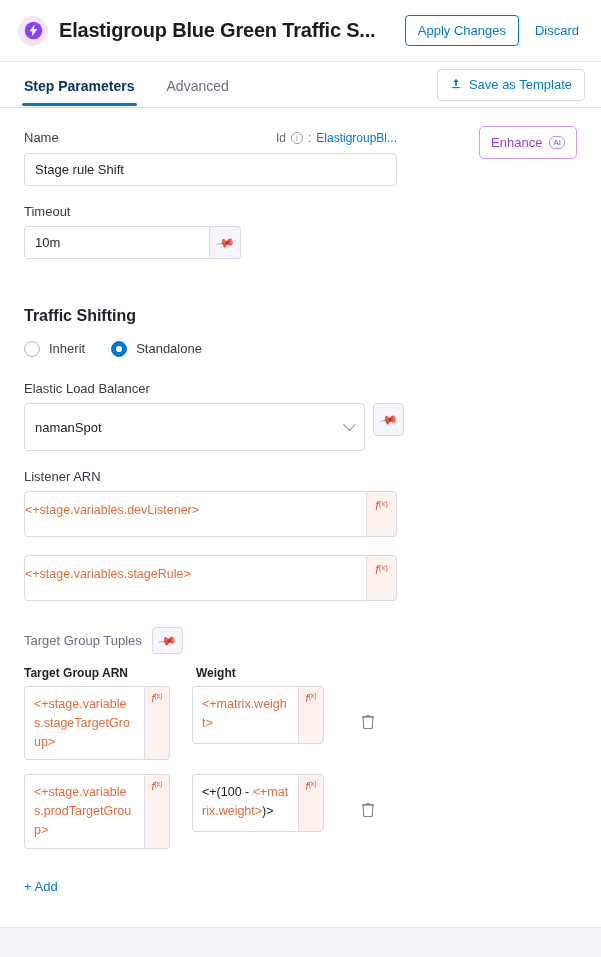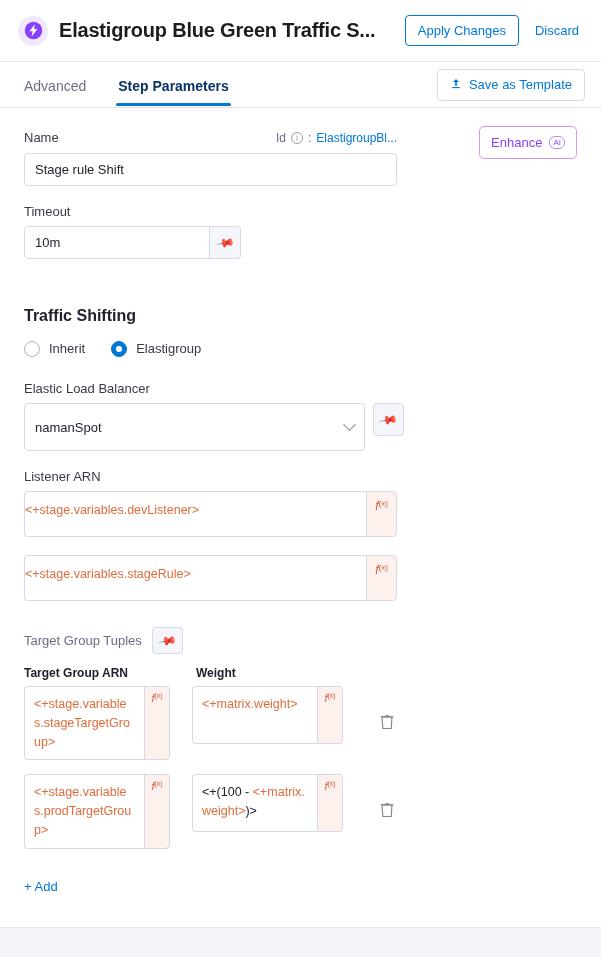--- a/index.html
+++ b/index.html
@@ -178,21 +178,21 @@
   .col-weight { width: 155px; }
   .col-head { font-size: 12px; color: #22222e; font-weight: bold; margin-bottom: 6px; }
 
   .tuple-row { display: flex; align-items: flex-start; gap: 22px; margin-bottom: 14px; }
   .small-expr-wrap { display: flex; align-items: stretch; }
   .small-expr {
     width: 120px; min-height: 68px; border: 1px solid #d7d9e5; border-right: none;
     border-radius: 4px 0 0 4px; padding: 8px 9px; font-size: 12.5px;
     color: #e06c3b; background: #fff; word-break: break-all; line-height: 1.5;
   }
-  .small-expr.weight { width: 125px; min-height: 58px; }
+  .small-expr.weight { width: 106px; min-height: 58px; }
   .small-fx {
     width: 26px; border: 1px solid #d7d9e5; border-radius: 0 4px 4px 0;
     background: #fdf1ee; color: #d9593d; display: flex; align-items: flex-start;
     justify-content: center; padding-top: 5px; font-size: 11px; font-style: italic;
     cursor: pointer;
   }
   .small-fx sub { font-size: 7px; font-style: normal; }
   .trash {
     margin-left: 12px; margin-top: 24px; width: 20px; height: 22px;
     cursor: pointer; opacity: .75;
@@ -219,22 +219,22 @@
           <circle cx="12" cy="12" r="11" fill="#8a3ffc"></circle>
           <path d="M13.5 4 L7 13 h4 l-1.5 7 L17 10 h-4.2z" fill="#ffffff"></path>
         </svg>
     </span>
     <div class="hdr-title">Elastigroup Blue Green Traffic S...</div>
     <button class="btn-apply">Apply Changes</button>
     <button class="btn-discard">Discard</button>
   </div>
 
   <div class="tabbar">
+    <div class="tab active">Step Parameters</div>
     <div class="tab">Advanced</div>
-    <div class="tab active">Step Parameters</div>
     <button class="save-template">
       <span>
         <svg width="12" height="13" viewBox="0 0 16 16">
             <path d="M8 2 L12 6 H9.2 V11 H6.8 V6 H4 Z" fill="#0278d5"></path>
             <rect x="3" y="12.6" width="10" height="1.6" fill="#0278d5"></rect>
           </svg>
       </span>
       <span>Save as Template</span>
     </button>
   </div>
@@ -275,21 +275,21 @@
       
       <div class="section-title">Traffic Shifting</div>
 
       <div class="radio-row">
         <div class="radio-item">
           <span class="radio"></span>
           <span>Inherit</span>
         </div>
         <div class="radio-item">
           <span class="radio checked"></span>
-          <span>Elastigroup</span>
+          <span>Standalone</span>
         </div>
       </div>
 
       
       <div>
         <label class="row-label">Elastic Load Balancer</label>
         <div class="select-wrap">
           <div class="select-box">
             <span>namanSpot</span>
             <span class="chev"></span>

